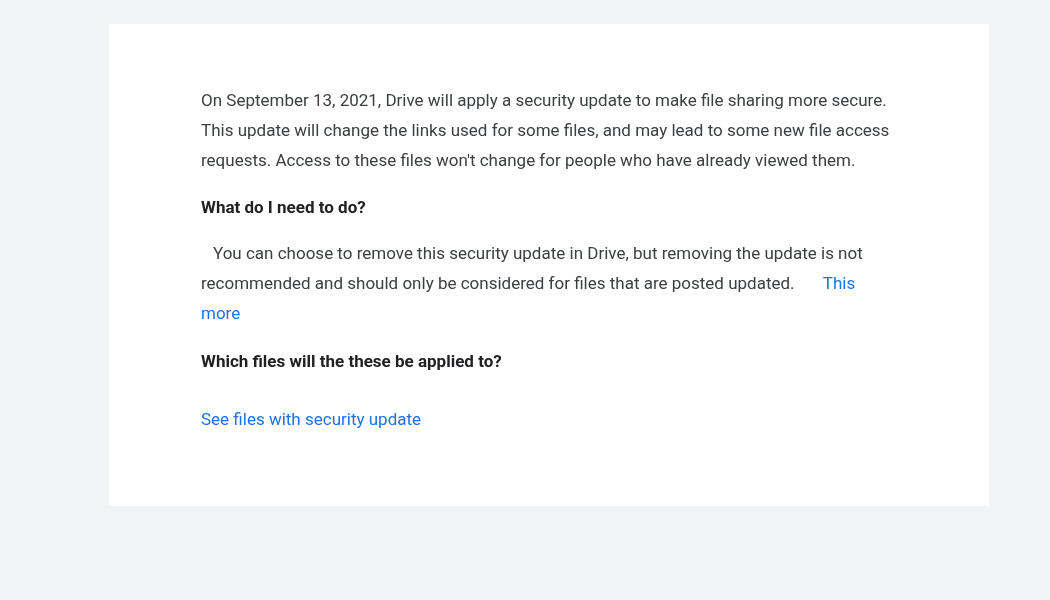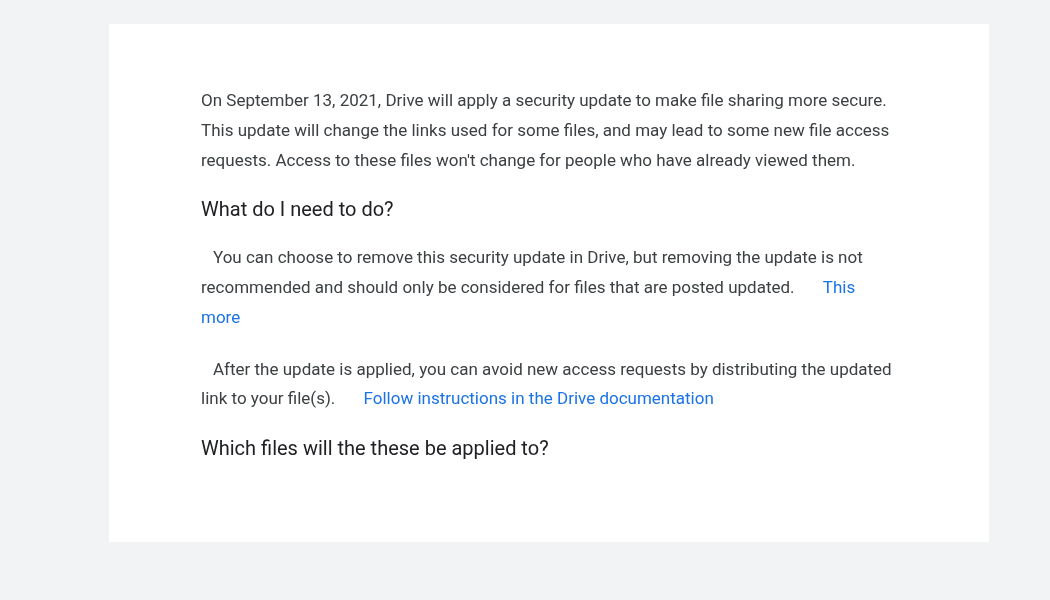--- a/index.html
+++ b/index.html
@@ -22,22 +22,22 @@
       padding: 50px 80px 60px 80px;
       margin-top: 0;
     }
     .body-text {
       font-size: 17px;
       line-height: 1.75;
       color: #3c4043;
       margin-bottom: 22px;
     }
     .heading {
-      font-size: 20px;
-      font-weight: 400;
+      font-size: 17px;
+      font-weight: 700;
       color: #202124;
       margin-bottom: 22px;
     }
     .link {
       color: #1a73e8;
       text-decoration: none;
       cursor: pointer;
     }
     .link-block {
       font-size: 17px;
@@ -54,20 +54,18 @@
 <div class="card">
 
   <p class="body-text">On September 13, 2021, Drive will apply a security update to make file sharing more secure. This update will change the links used for some files, and may lead to some new file access requests. Access to these files won't change for people who have already viewed them.</p>
 
   <p class="heading">What do I need to do?</p>
 
   <p class="body-text">
     <span>You can choose to remove this security update in Drive, but removing the update is not recommended and should only be considered for files that are posted updated. </span><a class="link">This more</a>
   </p>
 
-  <p class="body-text">
-    <span>After the update is applied, you can avoid new access requests by distributing the updated link to your file(s). </span><a class="link">Follow instructions in the Drive documentation</a>
-  </p>
 
   <p class="heading">Which files will the these be applied to?</p>
 
+  <a class="link-block">See files with security update</a>
 
 </div>
 
 </body></html>

